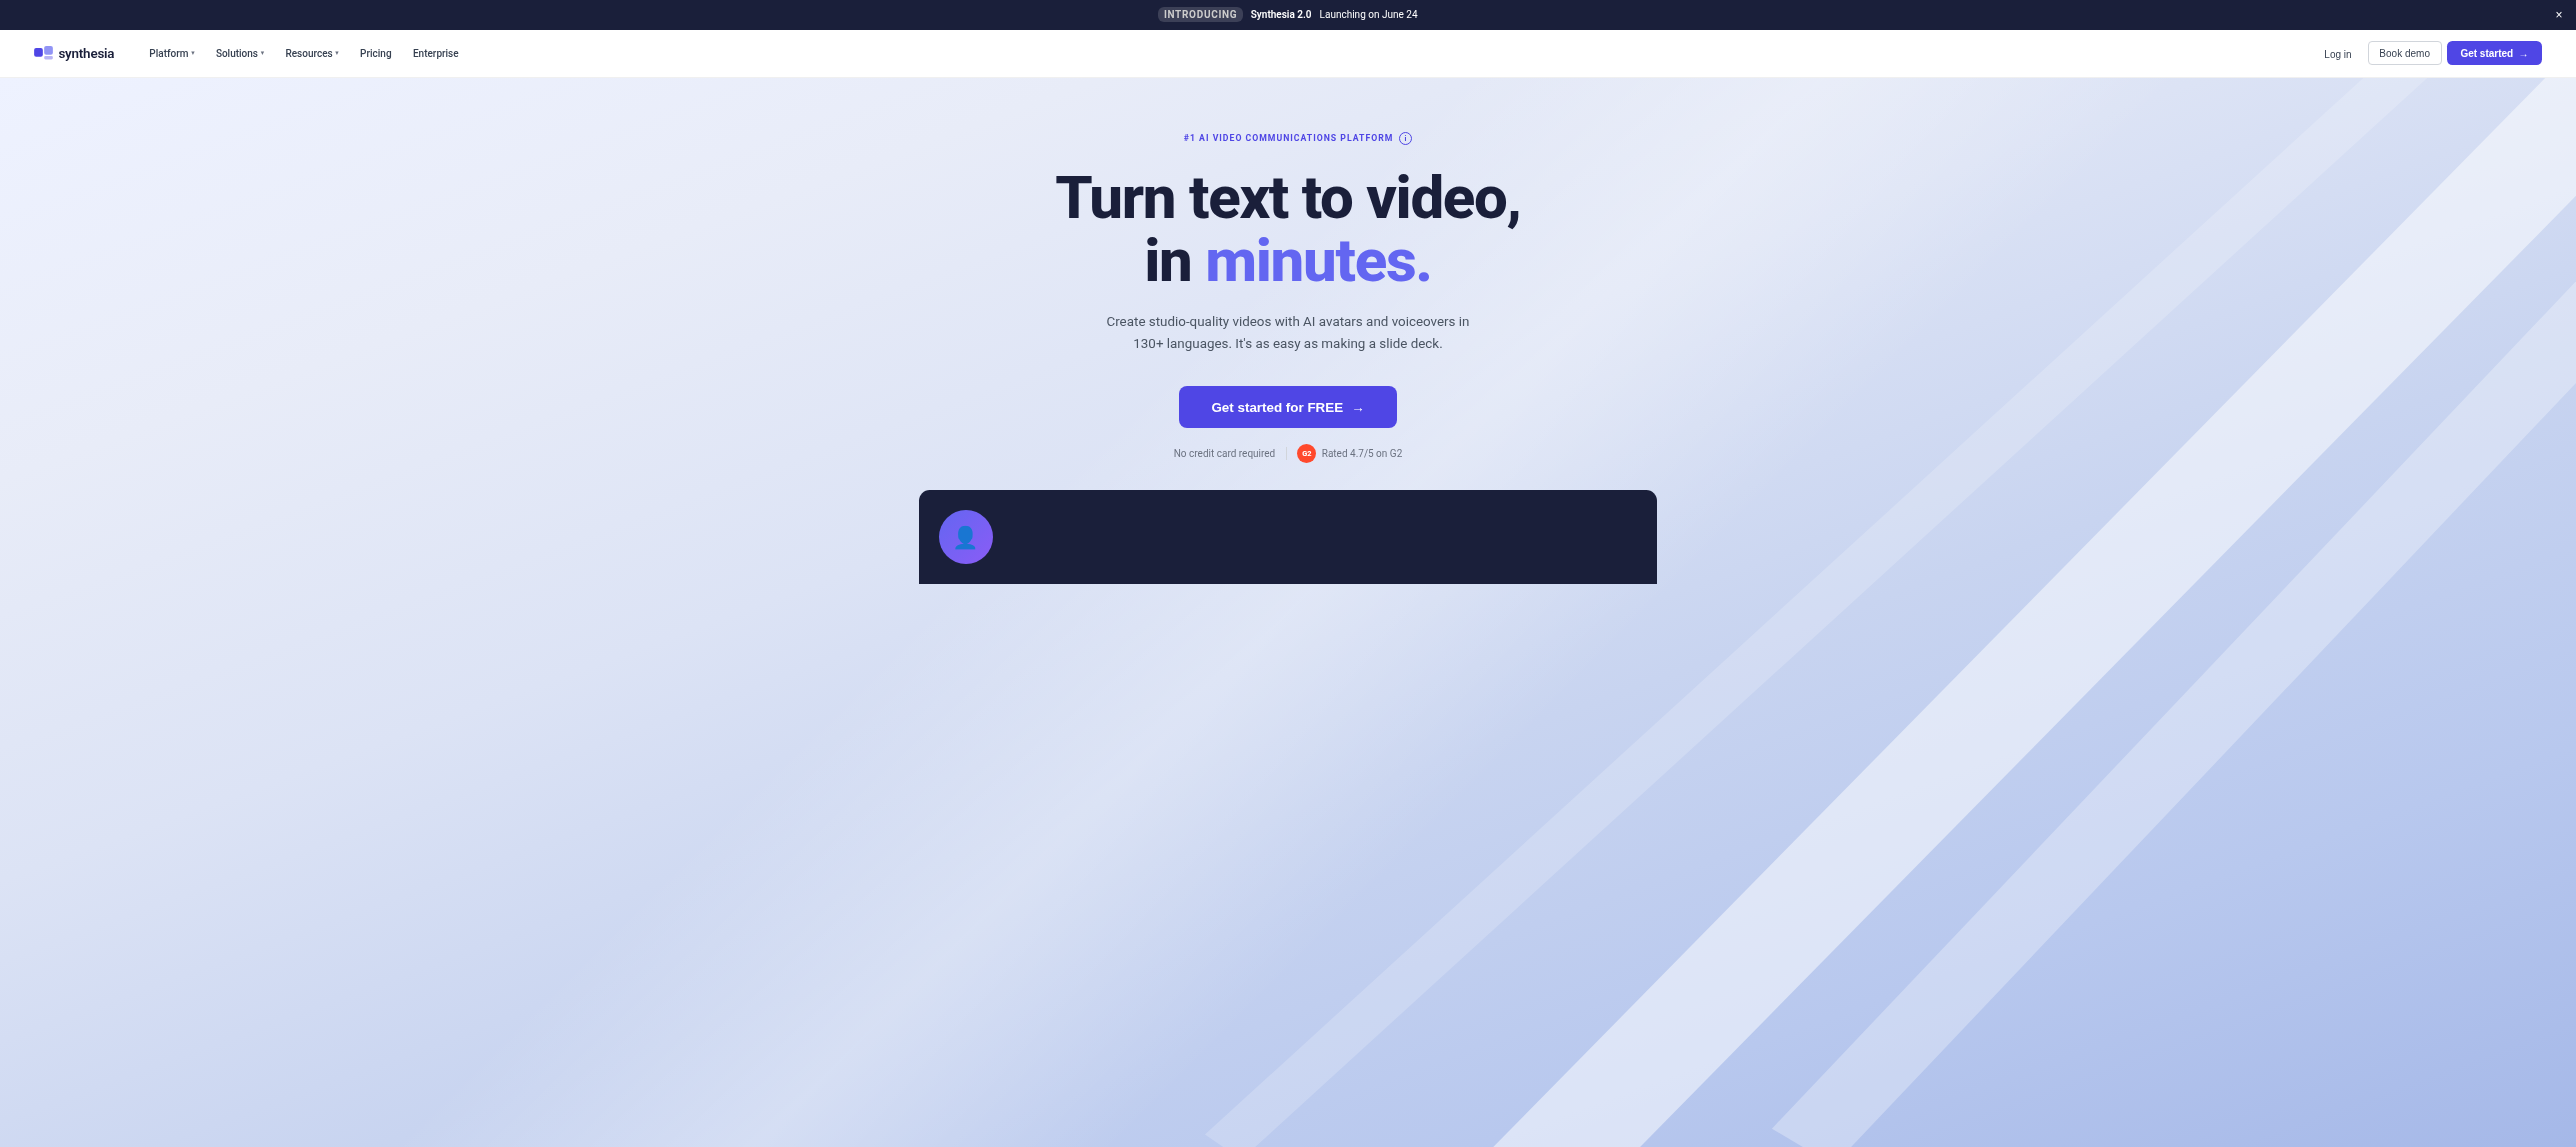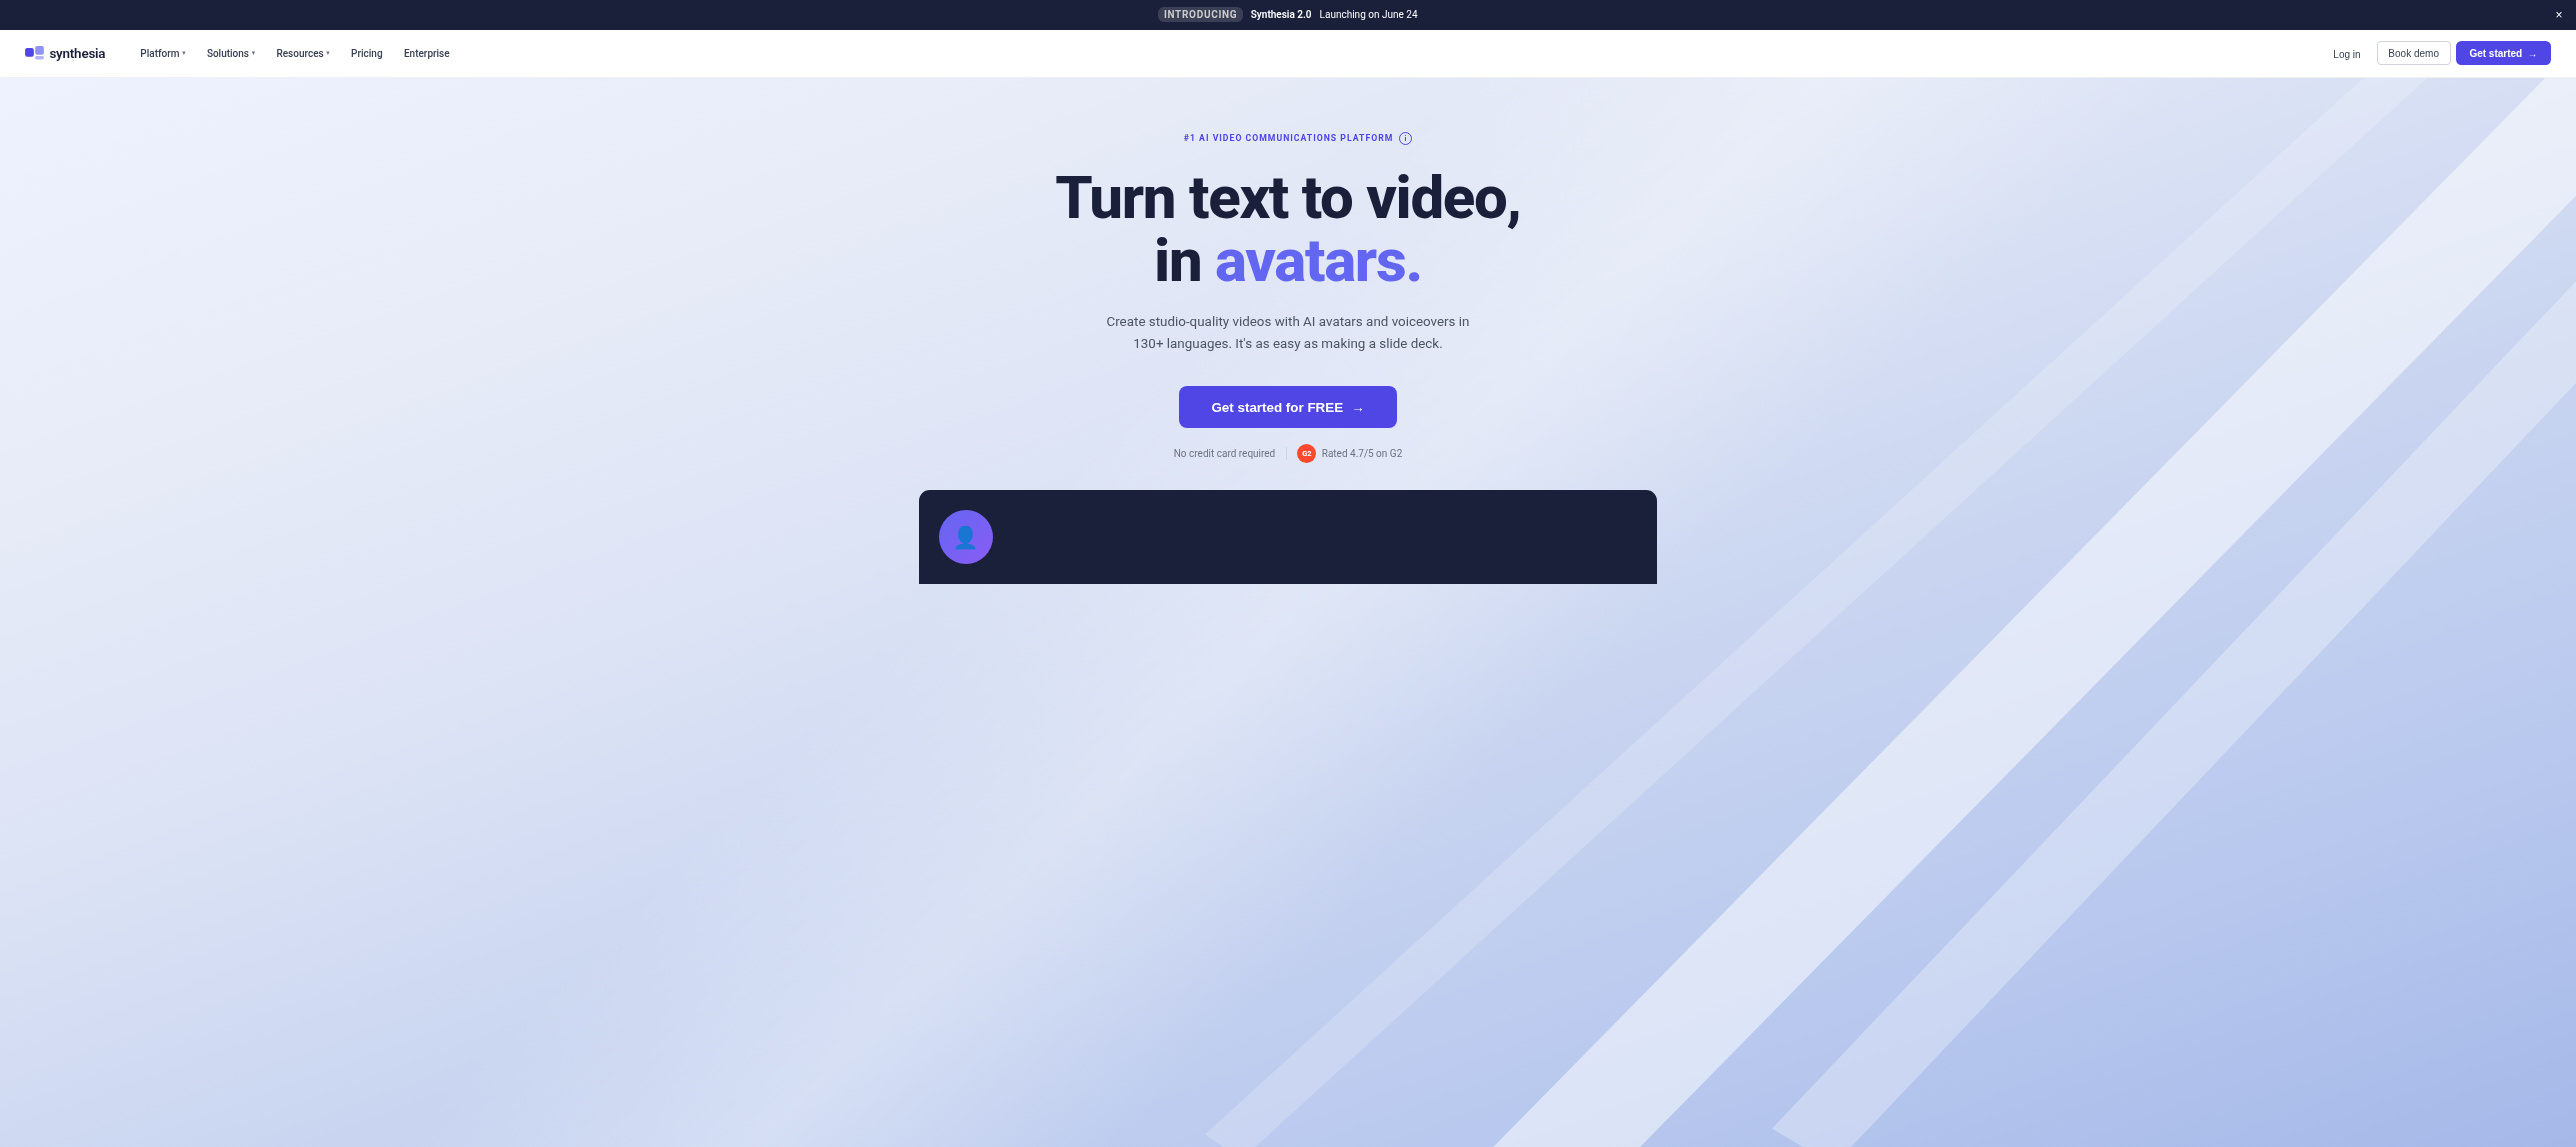--- a/index.html
+++ b/index.html
@@ -67,21 +67,21 @@
       cursor: pointer;
       line-height: 1;
     }
 
     
     .navbar {
       background: #fff;
       display: flex;
       align-items: center;
       justify-content: space-between;
-      padding: 0 25px;
+      padding: 0 34px;
       height: 48px;
       border-bottom: 0.7px solid rgba(0,0,0,0.06);
       position: sticky;
       top: 0;
       z-index: 100;
     }
 
     .nav-left {
       display: flex;
       align-items: center;
@@ -417,21 +417,21 @@
   <div class="badge-container">
     <span class="platform-badge">#1 AI VIDEO COMMUNICATIONS PLATFORM</span>
     <div class="info-icon">
       <span>i</span>
     </div>
   </div>
 
   <h1 class="hero-heading">
     <span>Turn text to video,</span>
     <br>
-    <span>in </span><span class="highlight">avatars.</span>
+    <span>in </span><span class="highlight">minutes.</span>
   </h1>
 
   <p class="hero-subtext">Create studio-quality videos with AI avatars and voiceovers in 130+ languages. It's as easy as making a slide deck.</p>
 
   <button class="btn-hero-cta">
     <span>Get started for FREE</span>
     <span>→</span>
   </button>
 
   <div class="hero-trust">

